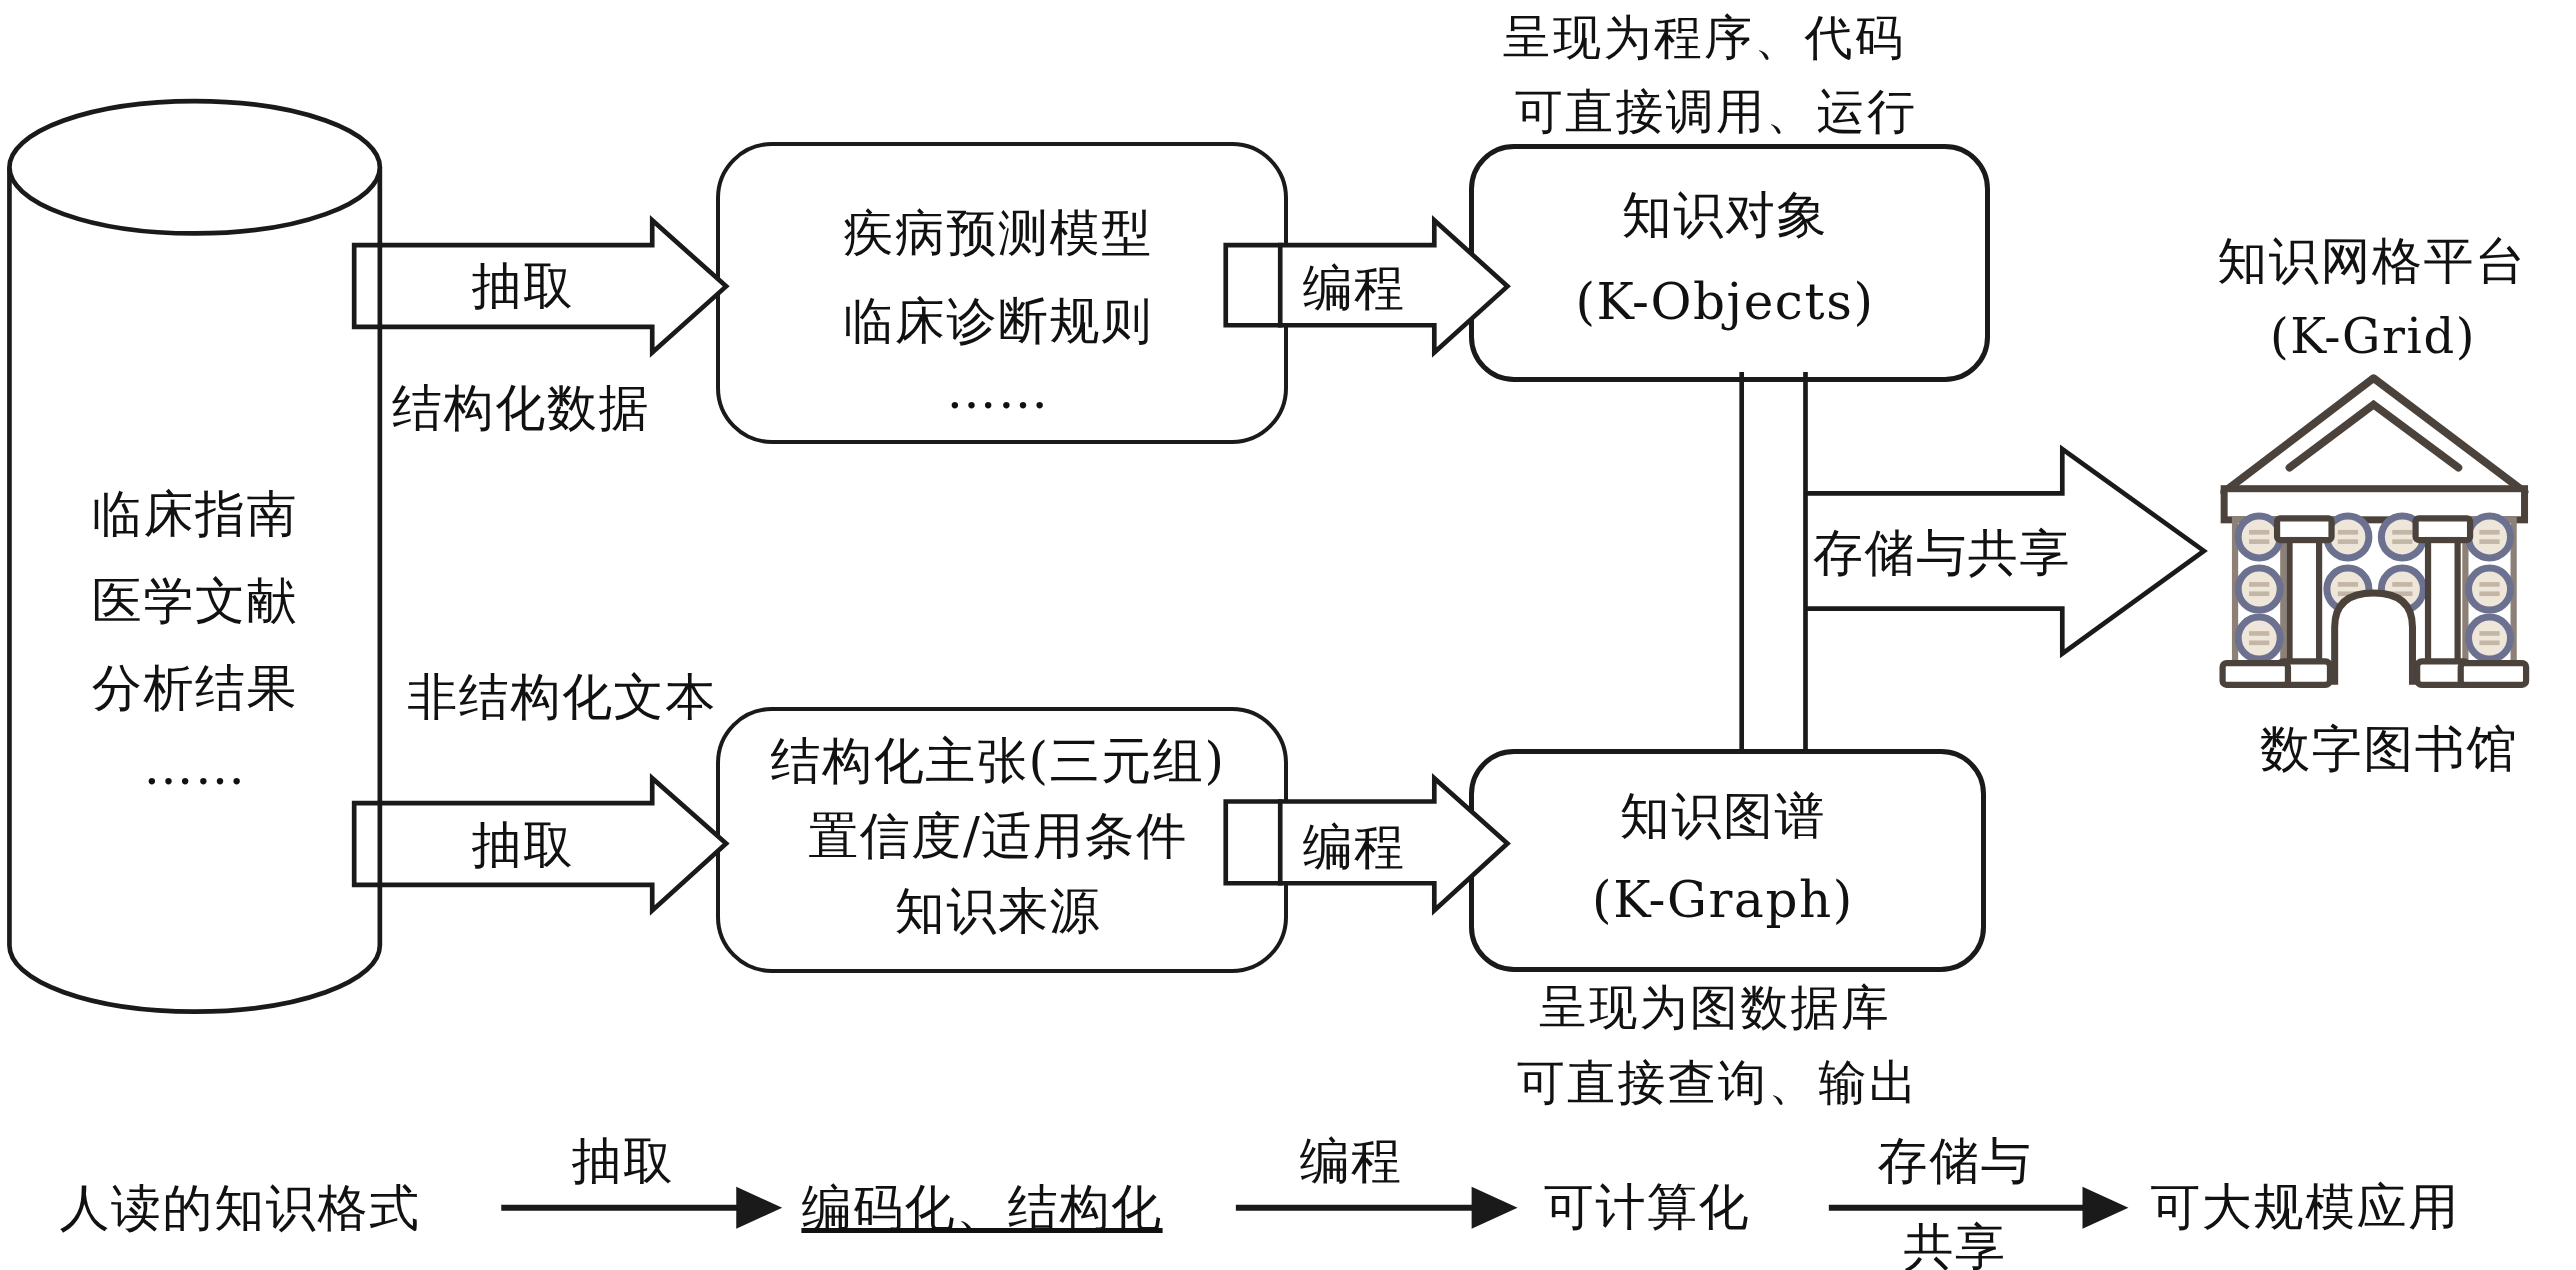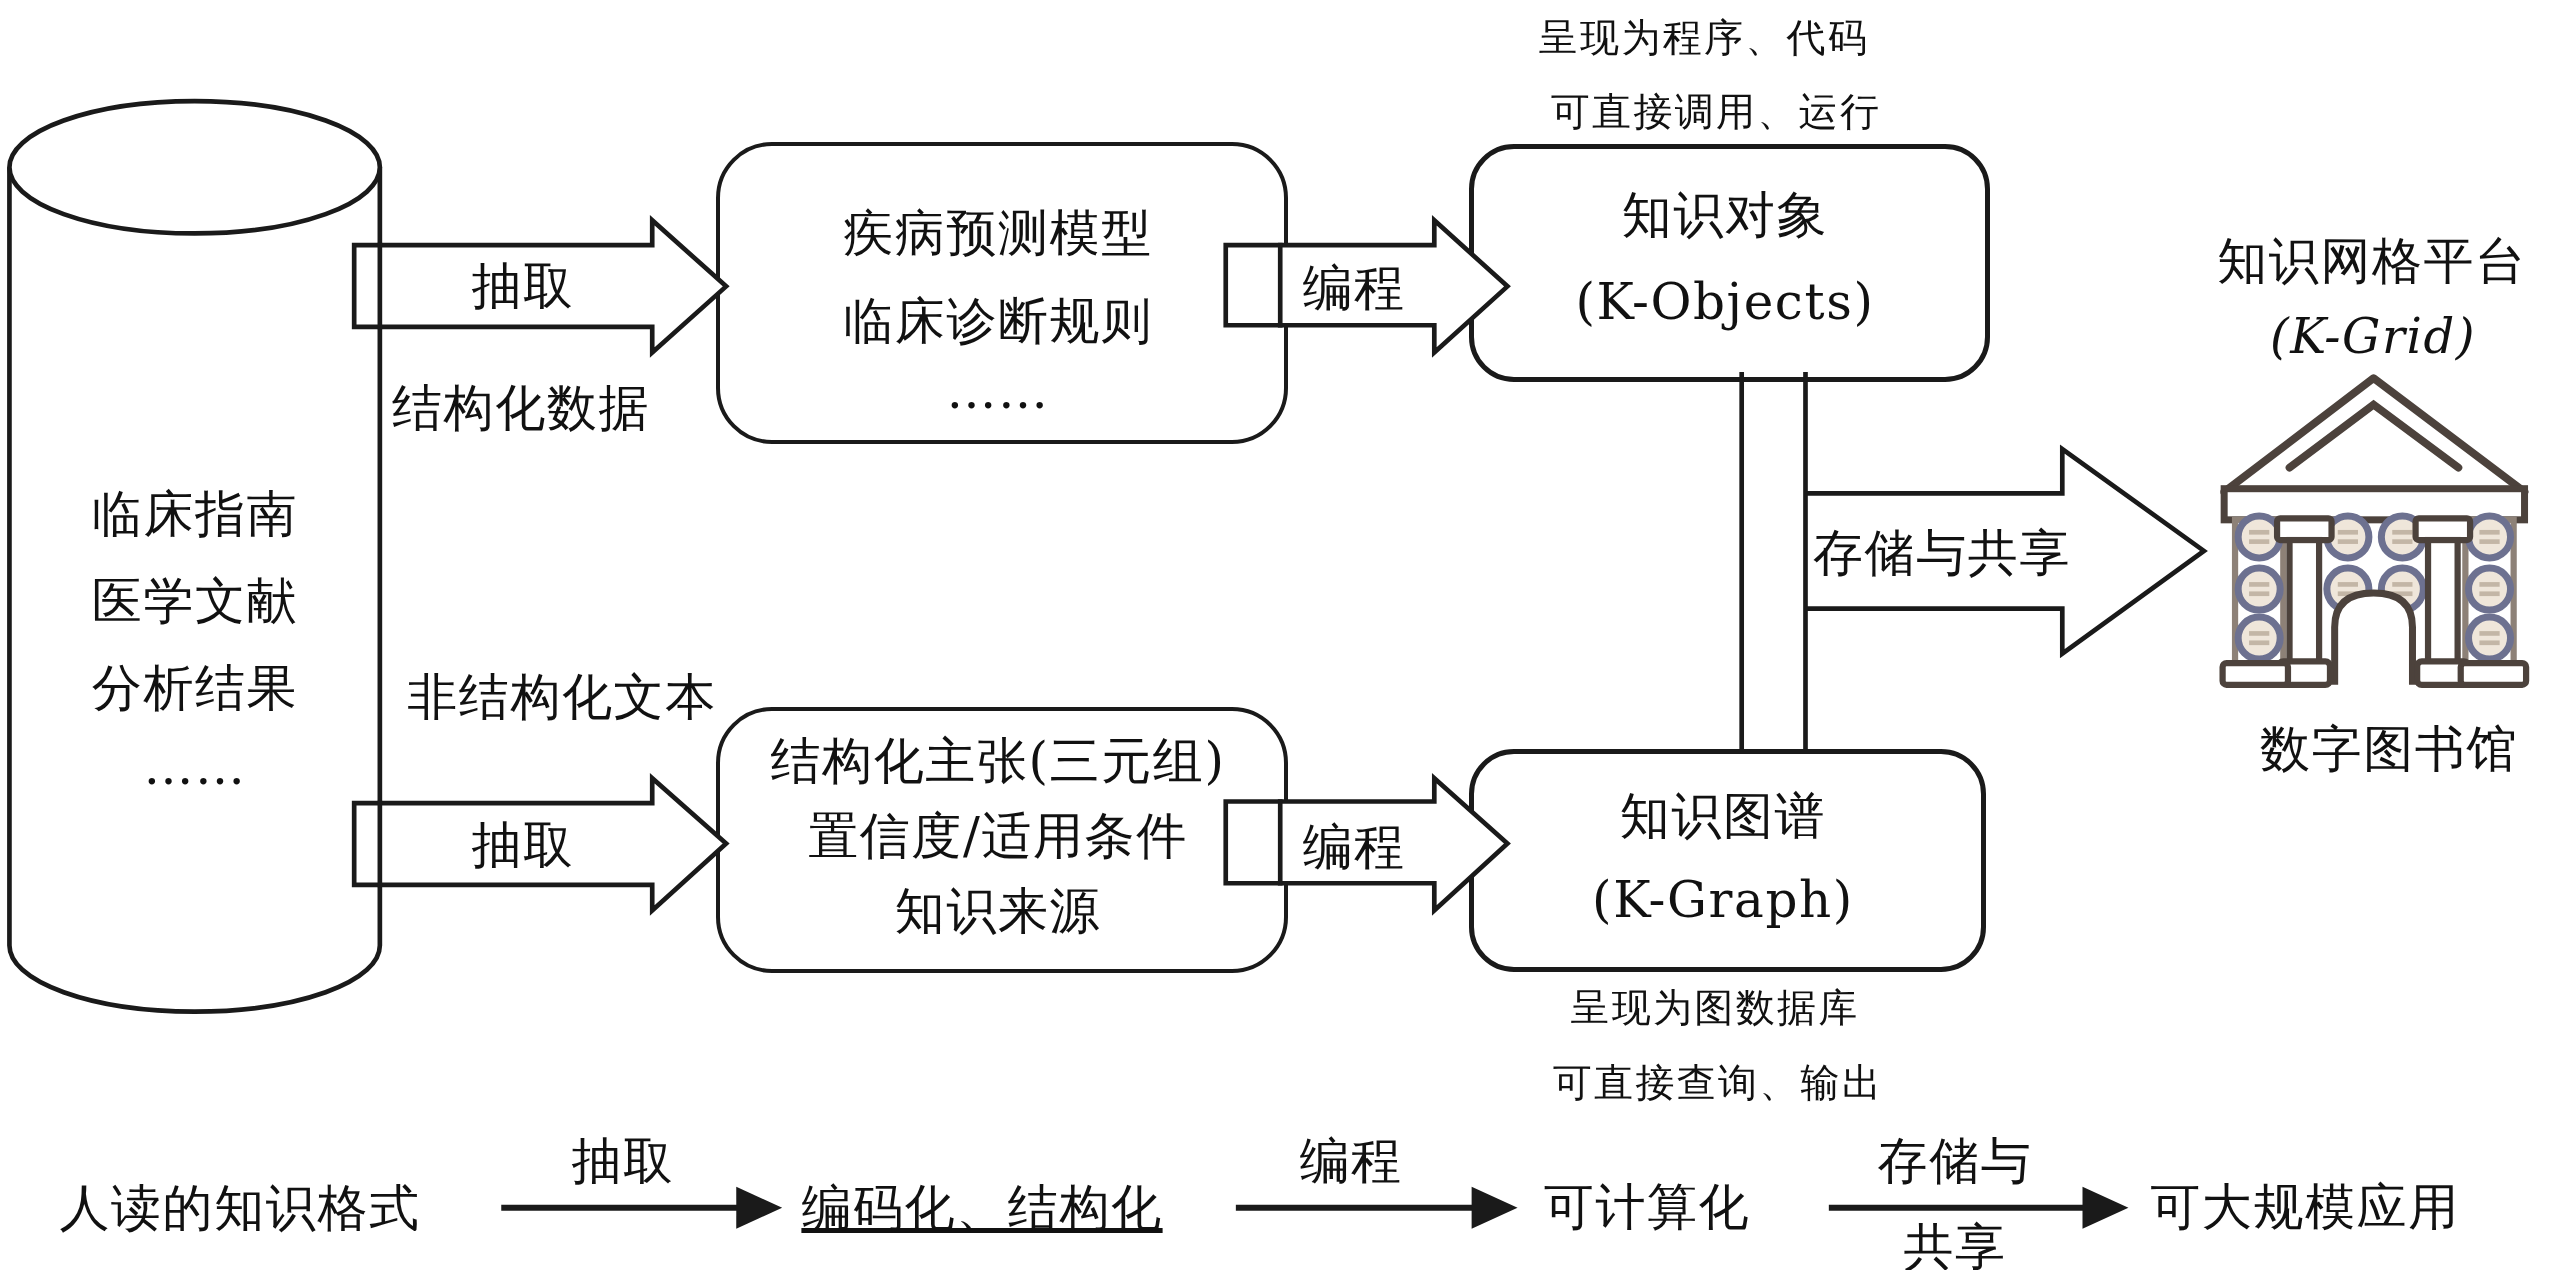--- a/index.html
+++ b/index.html
@@ -4,21 +4,21 @@
 <style>
   html,body{margin:0;padding:0;background:#ffffff;}
   #canvas{position:relative;width:2576px;height:1270px;background:#ffffff;overflow:hidden;
           font-family:"DejaVu Serif","Liberation Serif",serif;color:#111;}
   .box{position:absolute;border:4.7px solid #1a1a1a;border-radius:56px;background:#ffffff;z-index:1;}
   .box.thick{border-width:5.4px;border-radius:45px;}
   #shapes{position:absolute;left:0;top:0;z-index:2;pointer-events:none;}
   .t{position:absolute;transform:translate(-50%,-50%);white-space:nowrap;z-index:3;
      font-size:50px;line-height:1;letter-spacing:1.6px;}
   .t.small{font-size:48px;}
-  .t.ann{font-size:39px;letter-spacing:2.3px;}
+  .t.ann{font-size:48px;letter-spacing:2.3px;}
 </style>
 </head>
 <body>
 
 <div id="canvas">
 
   <div class="box" style="left:716px;top:142px;width:564px;height:294px;"></div>
   <div class="box thick" style="left:1469px;top:144px;width:511px;height:228px;"></div>
   <div class="box" style="left:716px;top:707px;width:564px;height:258px;"></div>
   <div class="box thick" style="left:1469px;top:749px;width:507px;height:213px;"></div>
@@ -139,21 +139,21 @@
   <div class="t" style="left:998px;top:836px;">置信度/适用条件</div>
   <div class="t" style="left:998px;top:911px;">知识来源</div>
   <div class="t" style="left:1354px;top:847px;">编程</div>
   <div class="t" style="left:1723px;top:816px;">知识图谱</div>
   <div class="t" style="left:1723px;top:900px;">(K-Graph)</div>
   <div class="t ann" style="left:1715px;top:1007px;">呈现为图数据库</div>
   <div class="t ann" style="left:1718px;top:1082px;">可直接查询、输出</div>
 
   <div class="t" style="left:1942px;top:553px;">存储与共享</div>
   <div class="t" style="left:2372px;top:261px;">知识网格平台</div>
-  <div class="t small" style="left:2373px;top:336px;font-style:italic;">(K-Grid)</div>
+  <div class="t small" style="left:2373px;top:336px;">(K-Grid)</div>
   <div class="t" style="left:2389px;top:749px;">数字图书馆</div>
 
   <div class="t" style="left:240px;top:1208px;">人读的知识格式</div>
   <div class="t" style="left:623px;top:1161px;">抽取</div>
   <div class="t" style="left:982px;top:1208px;text-decoration:underline;">编码化、结构化</div>
   <div class="t" style="left:1351px;top:1161px;">编程</div>
   <div class="t" style="left:1647px;top:1207px;">可计算化</div>
   <div class="t" style="left:1955px;top:1161px;">存储与</div>
   <div class="t" style="left:1955px;top:1247px;">共享</div>
   <div class="t" style="left:2305px;top:1207px;">可大规模应用</div>

